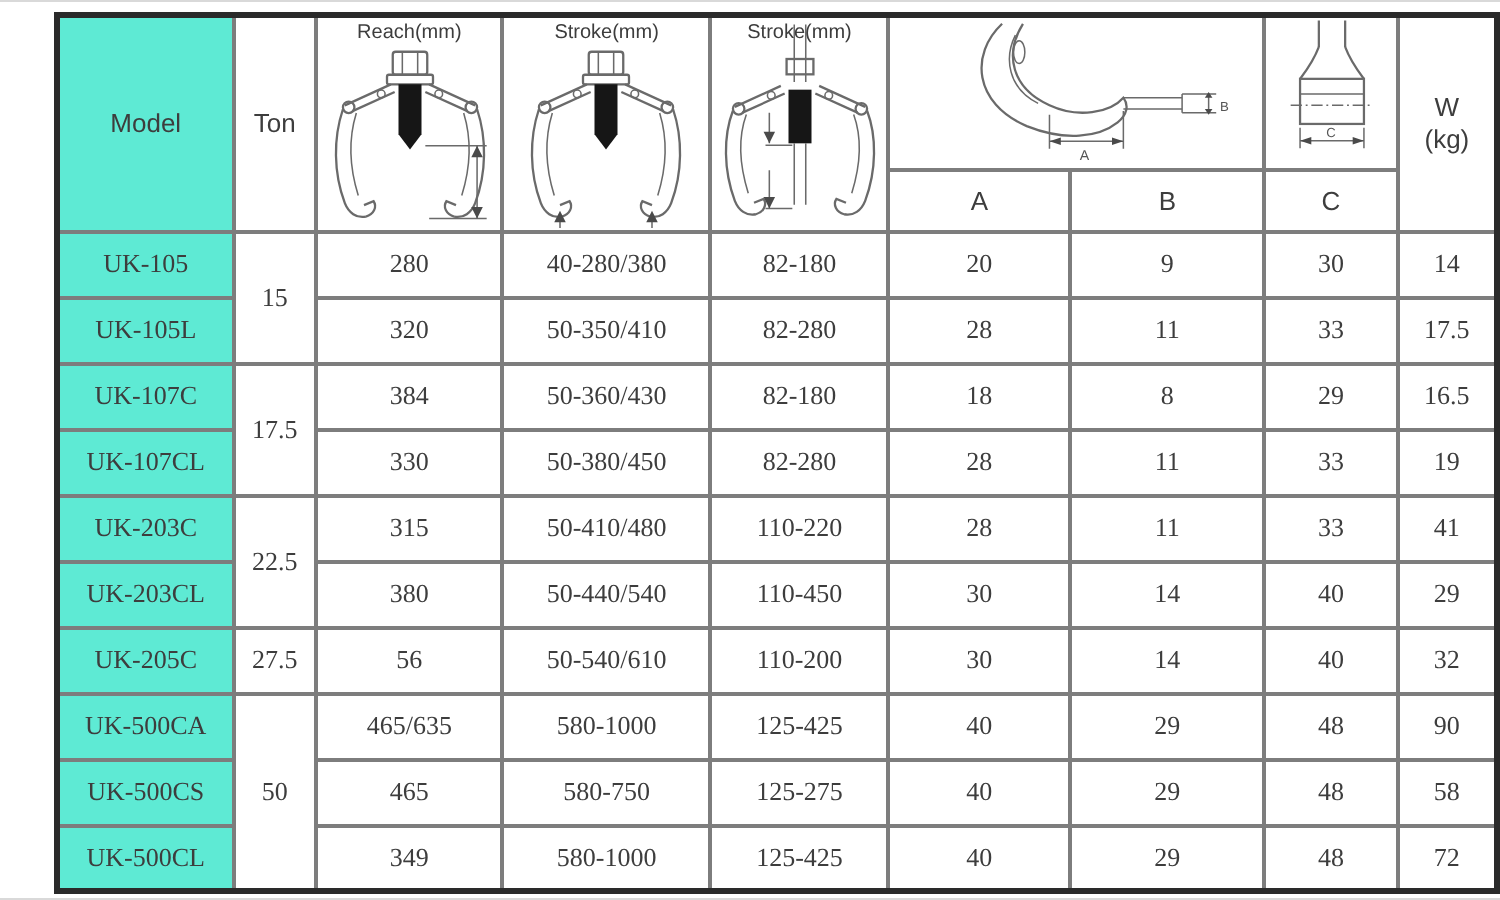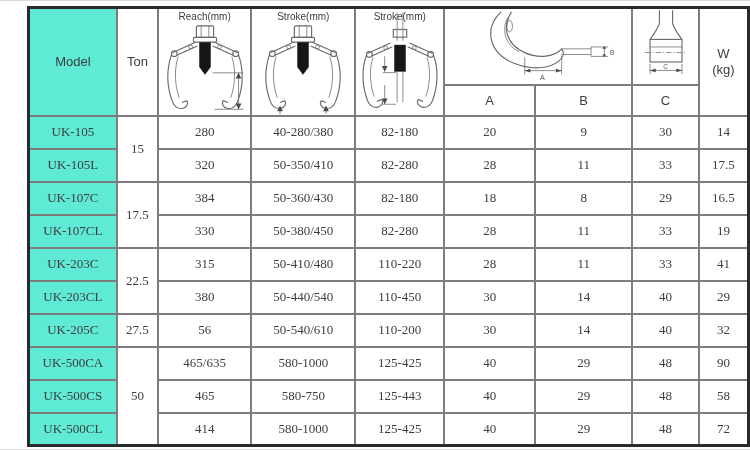--- a/index.html
+++ b/index.html
@@ -258,29 +258,29 @@
           <td>125-425</td>
           <td>40</td>
           <td>29</td>
           <td>48</td>
           <td>90</td>
         </tr>
         <tr>
           <td class="yellow">UK-500CS</td>
           <td>465</td>
           <td>580-750</td>
-          <td>125-443</td>
+          <td>125-275</td>
           <td>40</td>
           <td>29</td>
           <td>48</td>
           <td>58</td>
         </tr>
         <tr>
           <td class="yellow">UK-500CL</td>
-          <td>414</td>
+          <td>349</td>
           <td>580-1000</td>
           <td>125-425</td>
           <td>40</td>
           <td>29</td>
           <td>48</td>
           <td>72</td>
         </tr>
       </tbody>
   </table>
 </div>

